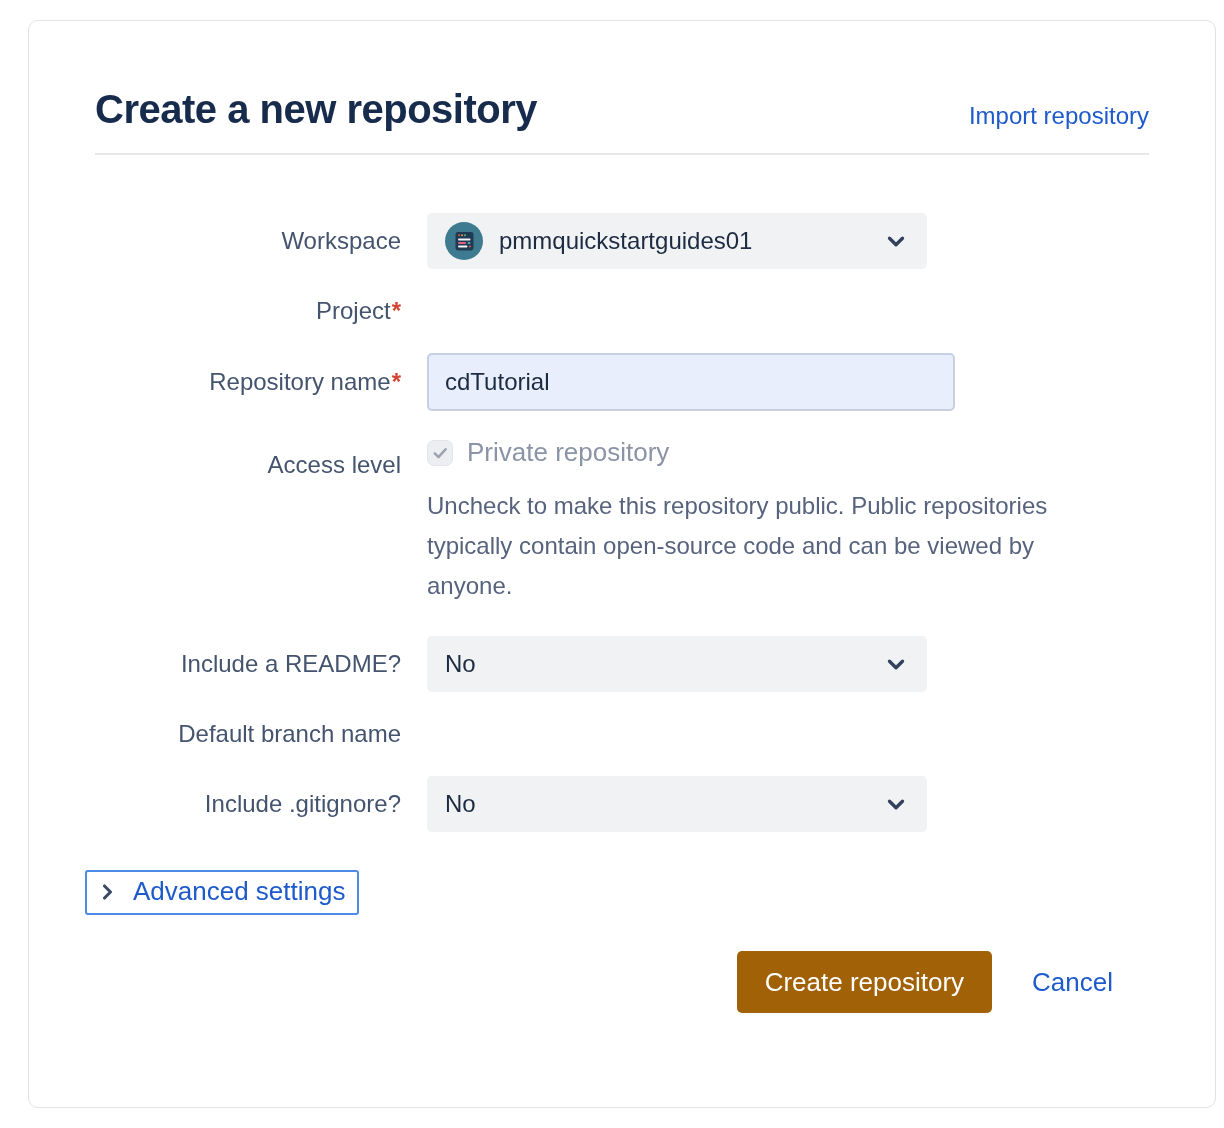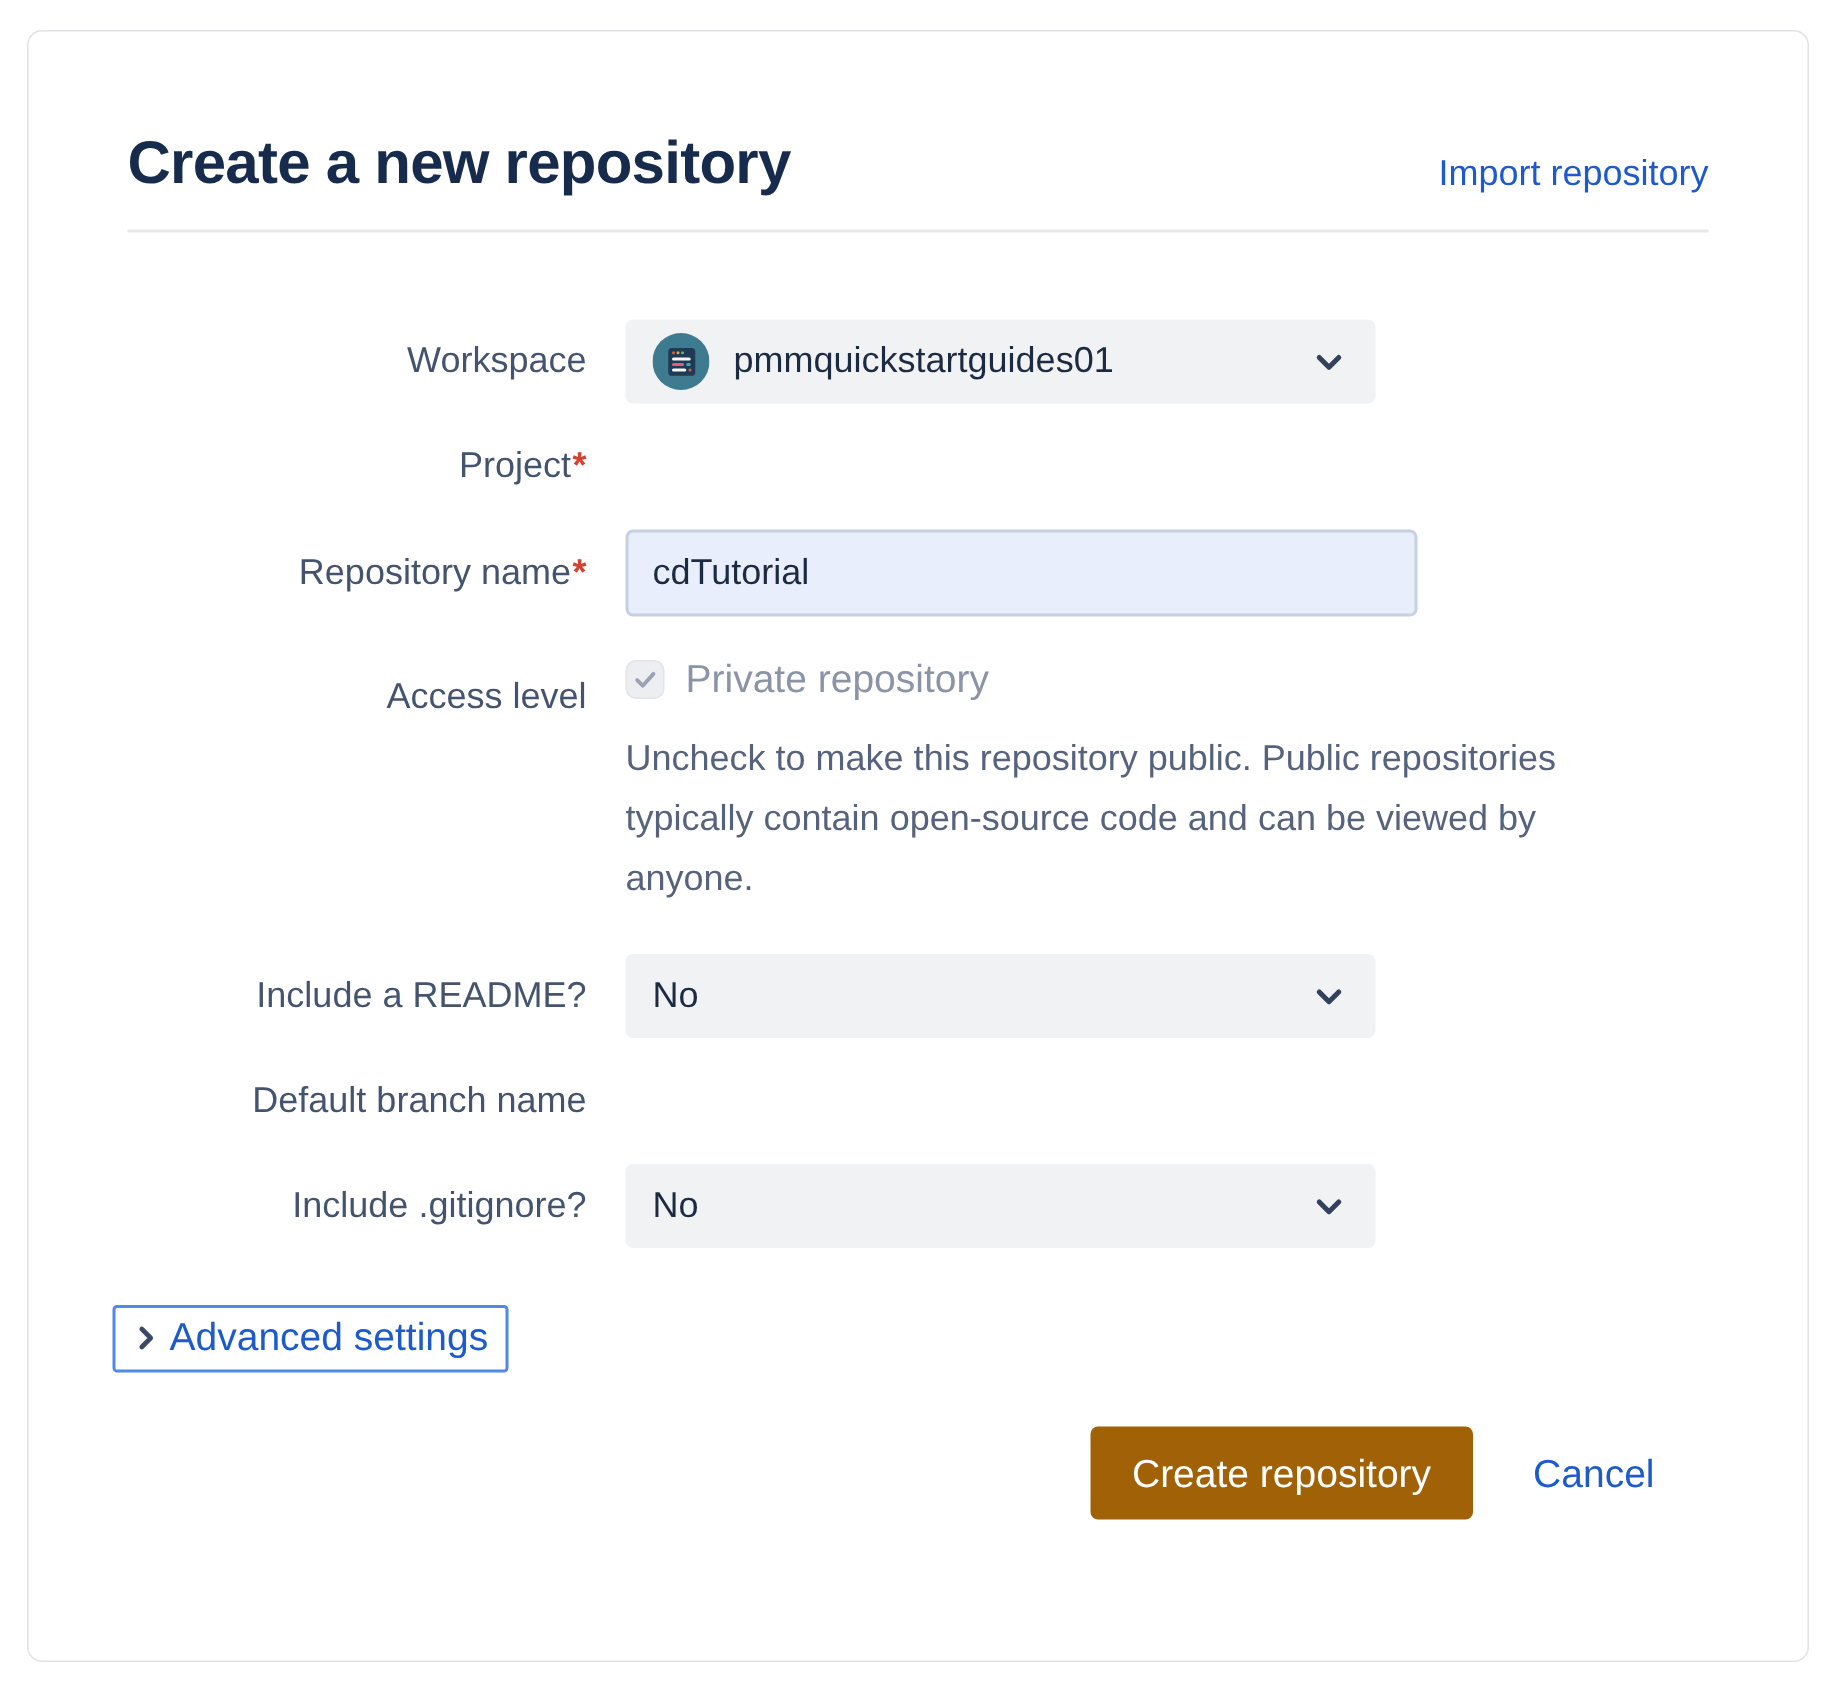--- a/index.html
+++ b/index.html
@@ -3,21 +3,21 @@
 <meta charset="utf-8">
 <style>
   * { margin: 0; padding: 0; box-sizing: border-box; }
   html, body {
     width: 1224px; height: 1128px;
     background: #ffffff;
     font-family: "Liberation Sans", sans-serif;
   }
   .card {
     position: absolute;
-    left: 18px; top: 20px;
+    left: 28px; top: 20px;
     width: 1188px; height: 1088px;
     background: #ffffff;
     border: 1px solid #e0e2e6;
     border-radius: 10px;
     padding: 64px 66px 0 66px;
     overflow: hidden;
   }
   .header-row {
     display: flex;
     align-items: flex-end;
@@ -120,21 +120,21 @@
     color: #57637d;
     line-height: 40px;
     margin-top: 18px;
     margin-bottom: 30px;
     width: 690px;
   }
   .label-top { align-self: start; padding-top: 12px; }
   .advanced {
     display: inline-flex;
     align-items: center;
-    gap: 4px;
+    gap: 14px;
     border: 2px solid #4e8ae8;
     border-radius: 3px;
     padding: 4px 12px 6px 8px;
     margin-left: -10px;
     margin-top: 12px;
     cursor: pointer;
     background: #ffffff;
   }
   .advanced-label {
     font-size: 26px;

